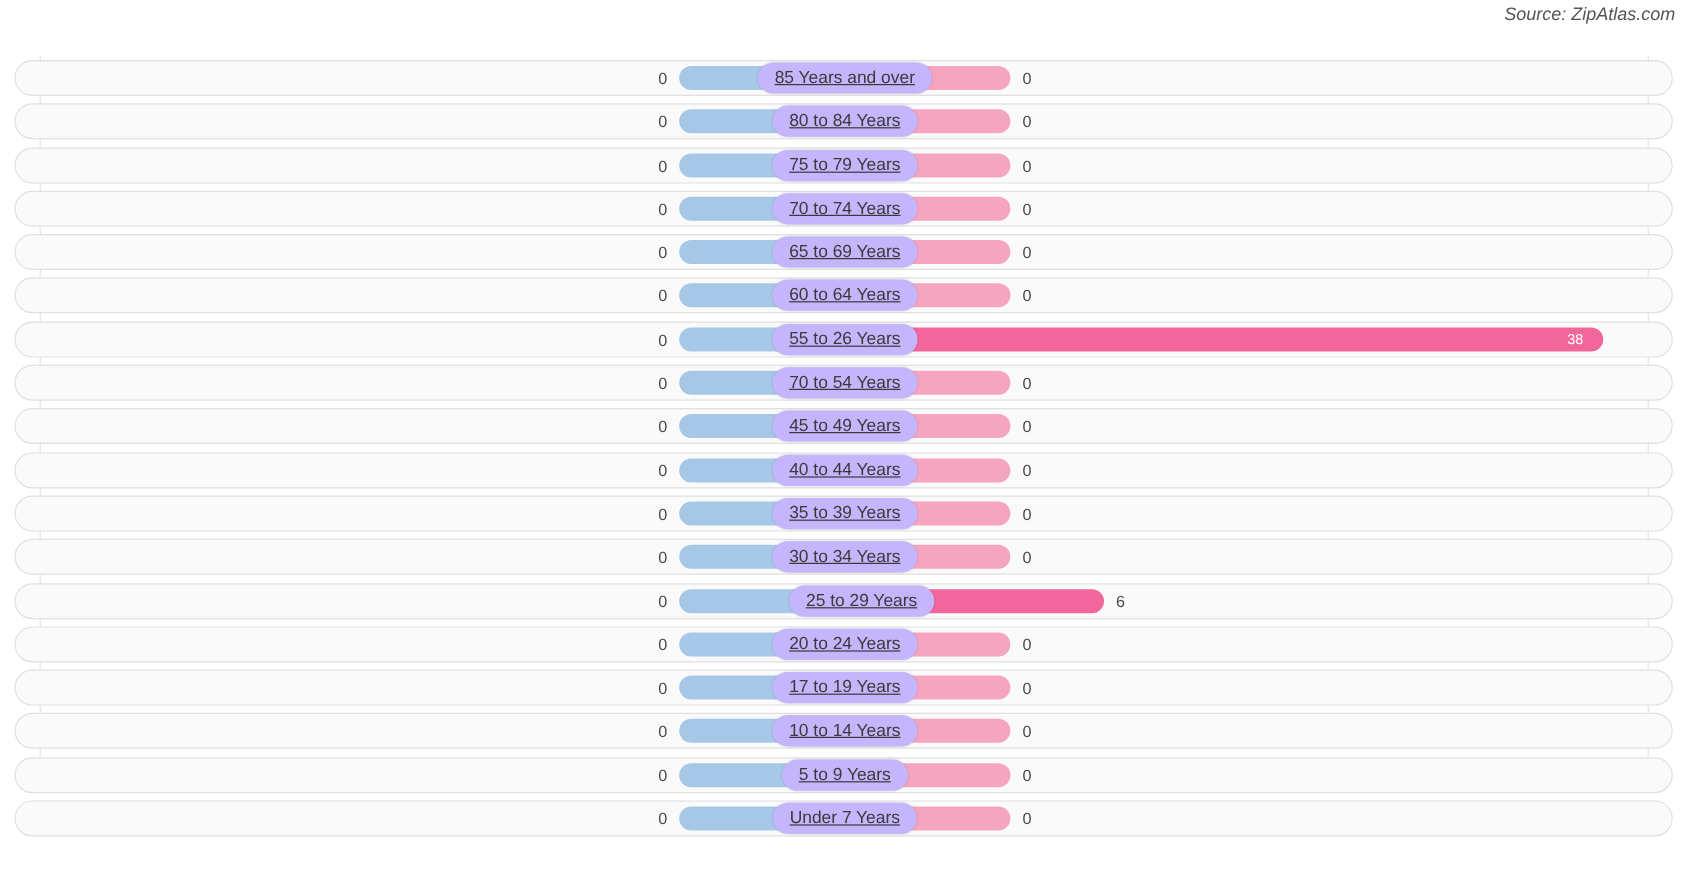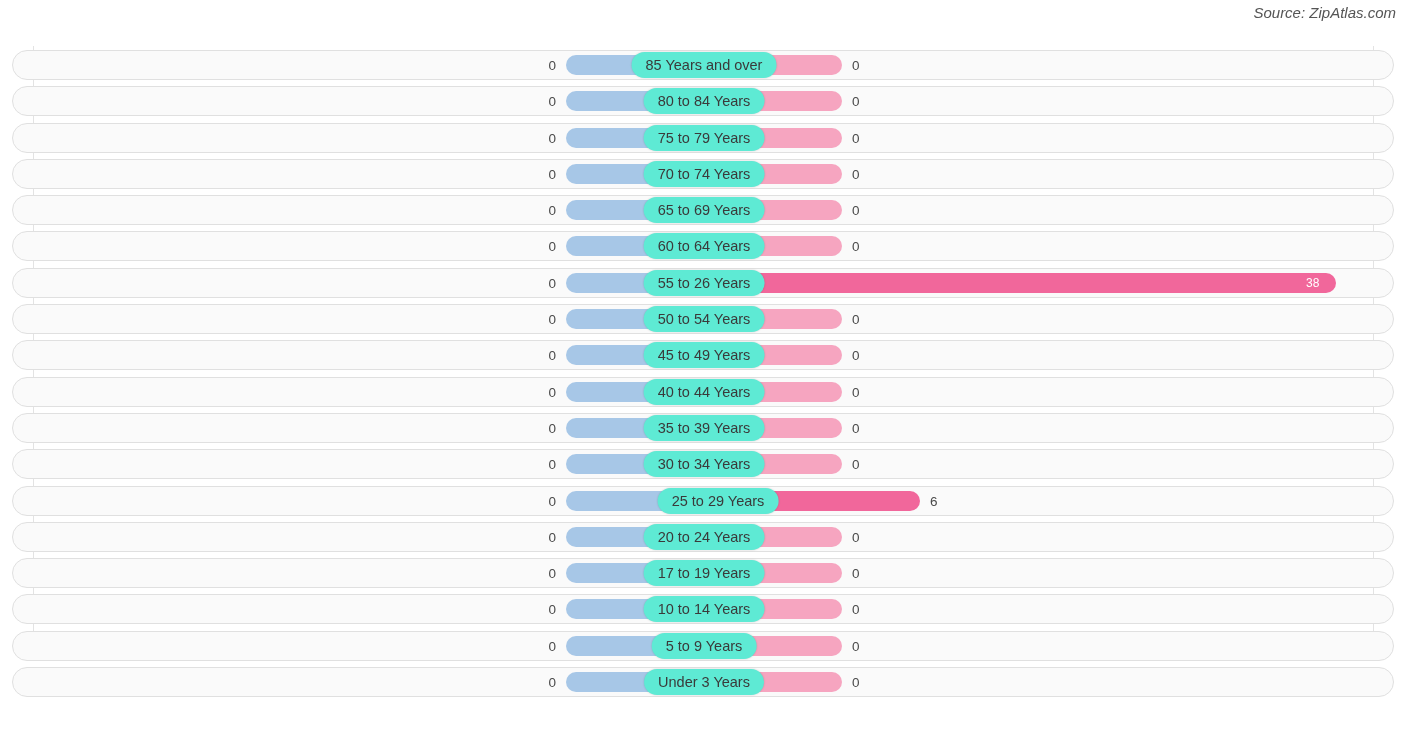--- a/index.html
+++ b/index.html
@@ -119,28 +119,29 @@
     font-size: 12px;
   }
 
   
   .age-pill {
     position: absolute;
     top: 1px;
     height: 26px;
     line-height: 26px;
     transform: translateX(-50%);
-    background: #5eead4;
+    background: #c4b5fd;
     border-radius: 13px;
     padding: 0 14px;
     font-size: 14.5px;
     color: #3a3a3a;
     white-space: nowrap;
     box-shadow: 0 0 2px rgba(0,0,0,0.18);
     z-index: 3;
+    text-decoration: underline;
   }
 
   
   .axis-label {
     position: absolute;
     bottom: 14px;
     font-size: 13.5px;
     color: #4a4a4a;
   }
   .axis-left  { left: 34px; }
@@ -231,21 +232,21 @@
         <div class="bar bar-female vivid" style="left: 691px; width: 632px;"></div>
         <div class="val val-male" style="right: 837px;">0</div>
         <div class="val val-female inside" style="left: 1293px;">38</div>
         <div class="age-pill" style="left: 691px;">55 to 26 Years</div>
       </div>
       <div class="row">
         <div class="bar bar-male" style="left: 553px; width: 138px;"></div>
         <div class="bar bar-female pale" style="left: 691px; width: 138px;"></div>
         <div class="val val-male" style="right: 837px;">0</div>
         <div class="val val-female" style="left: 839px;">0</div>
-        <div class="age-pill" style="left: 691px;">50 to 54 Years</div>
+        <div class="age-pill" style="left: 691px;">70 to 54 Years</div>
       </div>
       <div class="row">
         <div class="bar bar-male" style="left: 553px; width: 138px;"></div>
         <div class="bar bar-female pale" style="left: 691px; width: 138px;"></div>
         <div class="val val-male" style="right: 837px;">0</div>
         <div class="val val-female" style="left: 839px;">0</div>
         <div class="age-pill" style="left: 691px;">45 to 49 Years</div>
       </div>
       <div class="row">
         <div class="bar bar-male" style="left: 553px; width: 138px;"></div>
@@ -301,21 +302,21 @@
         <div class="bar bar-female pale" style="left: 691px; width: 138px;"></div>
         <div class="val val-male" style="right: 837px;">0</div>
         <div class="val val-female" style="left: 839px;">0</div>
         <div class="age-pill" style="left: 691px;">5 to 9 Years</div>
       </div>
       <div class="row">
         <div class="bar bar-male" style="left: 553px; width: 138px;"></div>
         <div class="bar bar-female pale" style="left: 691px; width: 138px;"></div>
         <div class="val val-male" style="right: 837px;">0</div>
         <div class="val val-female" style="left: 839px;">0</div>
-        <div class="age-pill" style="left: 691px;">Under 3 Years</div>
+        <div class="age-pill" style="left: 691px;">Under 7 Years</div>
       </div>
     </div>
 
   <div class="axis-label axis-left">40</div>
   <div class="axis-label axis-right">40</div>
 
   <div class="legend">
     <div class="legend-item">
       <span class="swatch swatch-male"></span>
       <span>Male</span>

